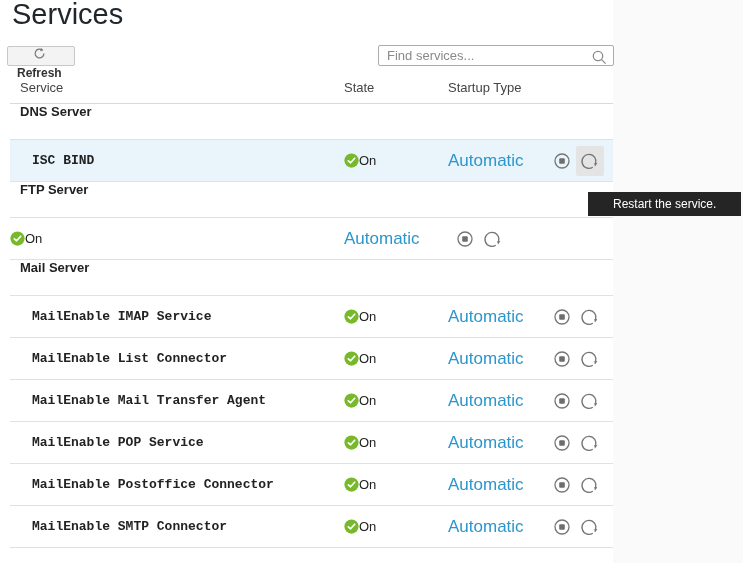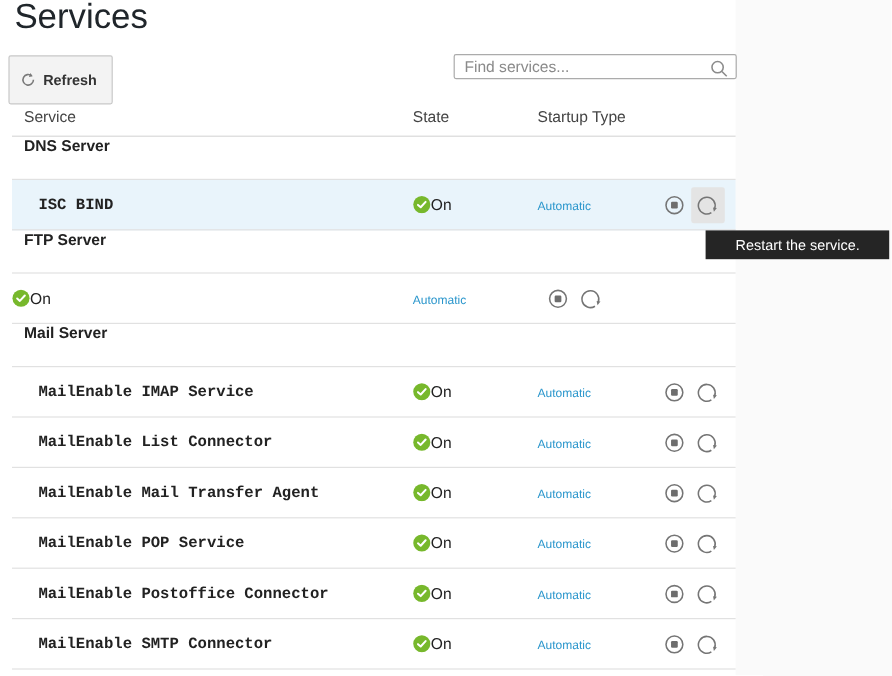--- a/index.html
+++ b/index.html
@@ -5,42 +5,42 @@
   :root{
     --link:#2a96cc; --green:#77b82c; --hover:#e9f4fb; --tooltip-bg:#252525;
     --border:#e1e1e1; --text:#222; --muted:#757575;
   }
   *{box-sizing:border-box; margin:0; padding:0;}
   html,body{width:743px; height:563px; overflow:hidden;}
   body{font-family:"Liberation Sans","DejaVu Sans",sans-serif; background:#fff; position:relative; color:var(--text);}
   .right-strip{position:absolute; left:613px; top:0; width:130px; height:563px; background:#fafafa;}
   .page-title{position:absolute; left:12px; top:-3px; font-size:29px; line-height:34px; font-weight:400; color:#20262b; letter-spacing:0;}
   
-  .refresh-btn{position:absolute; left:7px; top:46px; height:41px; padding:0 12px 0 9px;
+  .refresh-btn{position:absolute; left:7px; top:46px; height:20px; padding:0 12px 0 9px;
     background:#f3f3f3; border:1px solid #c8c8c8; border-radius:2px; display:flex; align-items:center; gap:6px;
-    font-family:inherit; font-size:12px; font-weight:700; color:#333; cursor:pointer;}
+    font-family:inherit; font-size:12px; font-weight:700; color:#333; cursor:pointer;flex-direction:column;}
   .search-wrap{position:absolute; left:378px; top:45px; width:236px; height:21px;}
   .search-wrap input{width:100%; height:100%; border:1px solid #ababab; border-radius:2px; padding:0 28px 0 8px;
     font-family:inherit; font-size:13px; color:#333; outline:none;}
   .search-wrap input::placeholder{color:#8a8a8a;}
   .search-wrap .mag{position:absolute; right:6px; top:4px; width:17px; height:17px; cursor:pointer;}
   
-  .services-table{position:absolute; left:10px; top:81px; width:603px;}
+  .services-table{position:absolute; left:10px; top:71px; width:603px;}
   .thead{display:grid; grid-template-columns:334px 104px 97px 1fr; height:33px; align-items:center;
     border-bottom:1px solid #d9d9d9; font-size:13px; color:#444;}
   .thead .c1{padding-left:10px;}
   .group-row{height:36px; display:flex; align-items:flex-start; border-bottom:1px solid var(--border);}
   .group-name{padding-left:10px; font-size:13px; font-weight:700; color:#222;}
   .service-row{display:grid; grid-template-columns:334px 104px 97px 1fr; height:42px; align-items:center;
     border-bottom:1px solid var(--border); cursor:pointer;}
   .service-row.highlighted{background:var(--hover);}
   .service-name{padding-left:22px; font-size:13px; font-weight:700; color:#222;font-family:Liberation Mono, monospace;}
   .state-cell{display:flex; gap:0; font-size:13px; color:#222;}
   .state-cell svg{display:block;}
-  .startup-link{font-size:10px; color:var(--link); text-decoration:none;}
+  .startup-link{font-size:17px; color:var(--link); text-decoration:none;}
   .actions{display:flex; align-items:center; justify-content:flex-start; padding-left:3px;}
   .icon-btn{width:28px; height:30px; border:none; background:transparent; display:flex; align-items:center;
     justify-content:center; cursor:pointer; border-radius:2px;}
   .icon-btn.active{background:#e4e4e4;}
   
   .tooltip{position:absolute; left:588px; top:192px; background:var(--tooltip-bg); color:#fff;
     font-size:12px; padding:5px 25px; white-space:nowrap; z-index:5;}
 </style>
 </head>
 <body>

